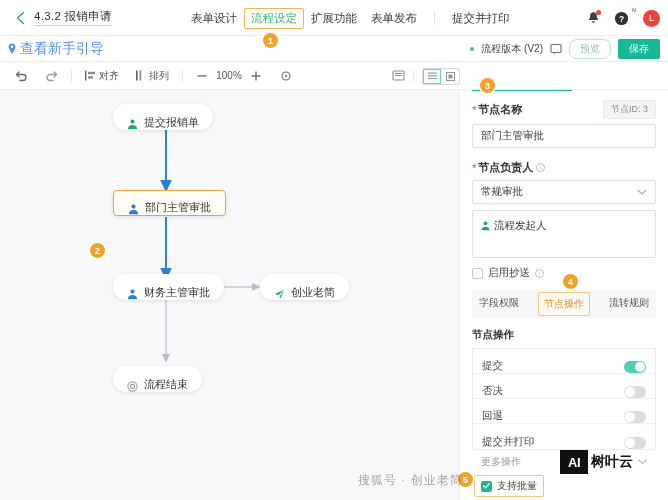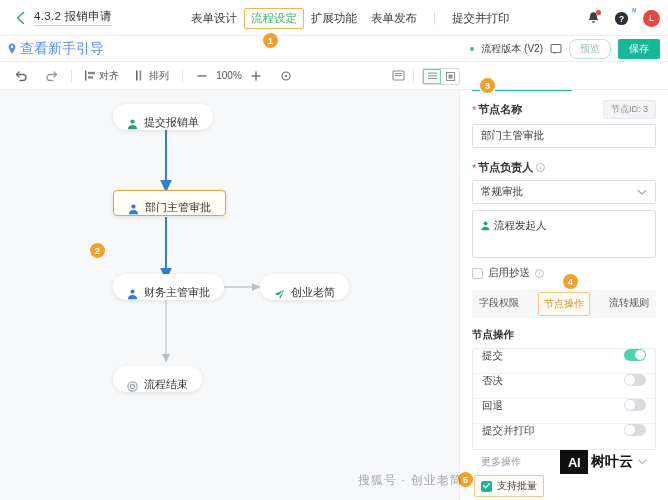--- a/index.html
+++ b/index.html
@@ -228,21 +228,21 @@
     flex: 1; text-align: center; font-size: 10px; color: #555;
     padding: 4px 0; cursor: pointer; border-radius: 2px;
   }
   .subtab.on {
     color: #d7932f; background: #fffaf1;
     border: 1px solid #f0c98a;
   }
   .sec-title { font-size: 10.5px; font-weight: bold; color: #333; margin: 10px 0 6px; }
   .ops-card { border: 1px solid #e9ebee; border-radius: 2px; }
   .op-row {
-    display: flex; align-items: flex-start; justify-content: space-between;
+    display: flex; align-items: flex-end; justify-content: space-between;
     height: 25px; padding: 0 9px; border-bottom: 1px solid #f0f1f3;
     font-size: 10.5px; color: #444;
   }
   .op-row:last-child { border-bottom: none; }
   .tgl {
     width: 22px; height: 12px; border-radius: 6px; background: #d9dde2;
     position: relative; cursor: pointer; flex: none;
   }
   .tgl.on { background: #4fd0b0; }
   .tgl::after {

